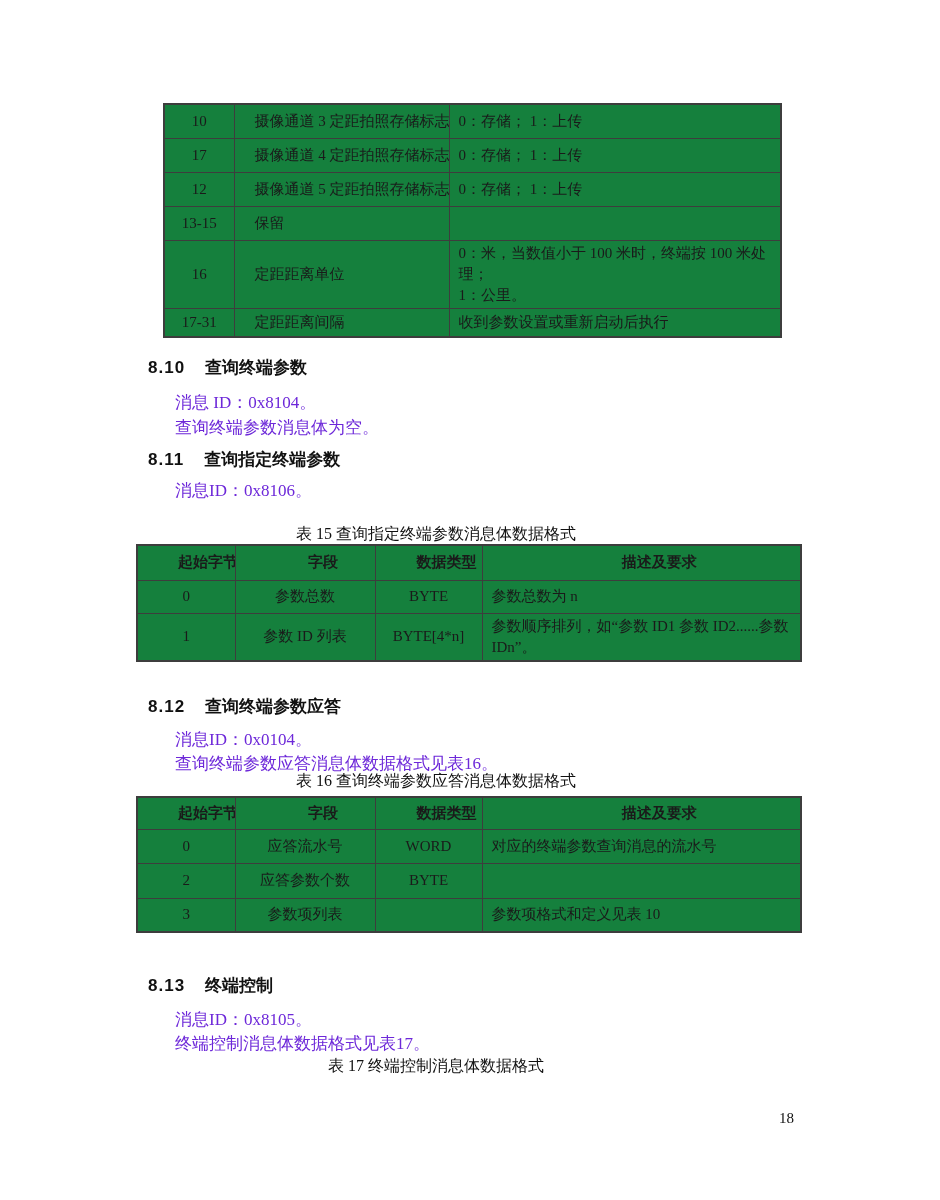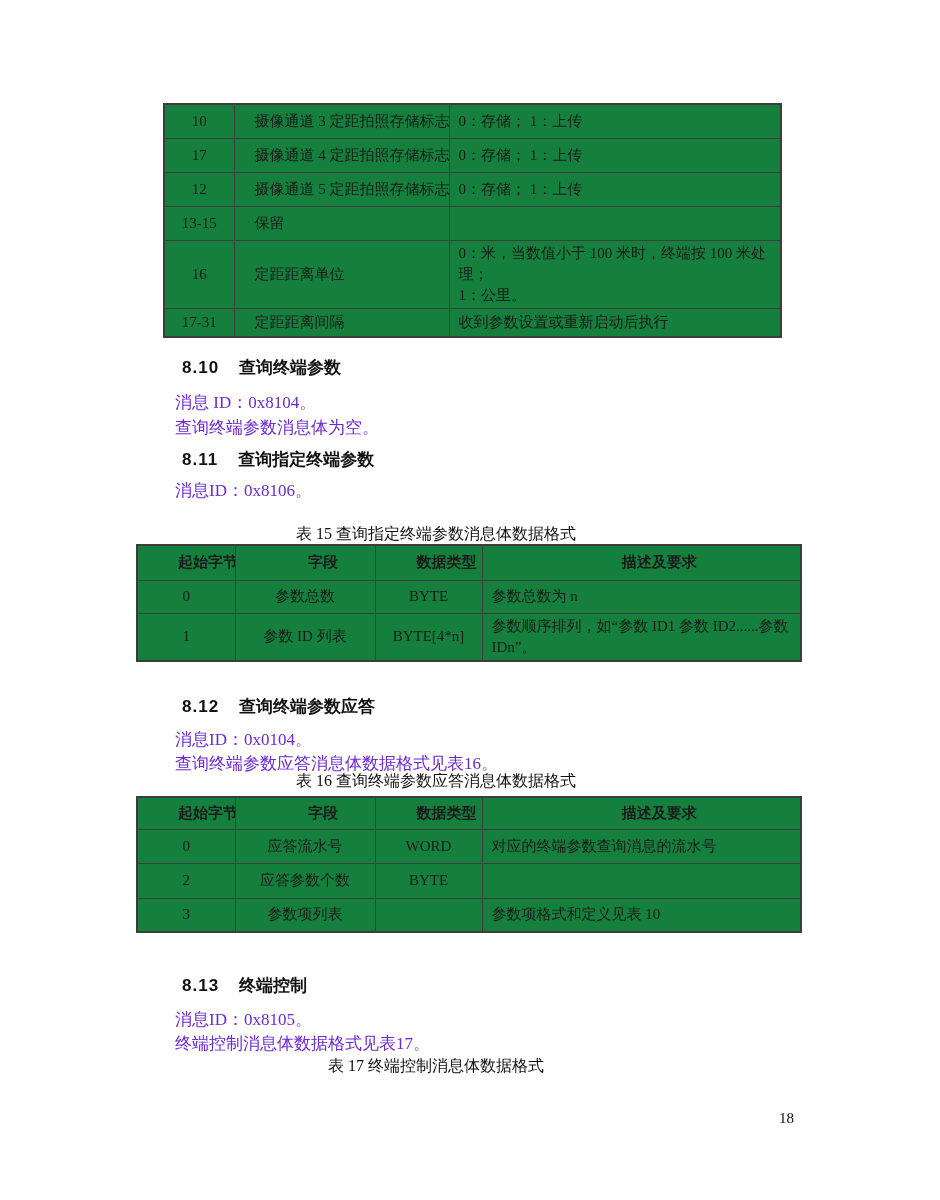--- a/index.html
+++ b/index.html
@@ -33,21 +33,20 @@
     font-weight: bold; text-align: center; font-size: 15px; padding-left: 40px;
   }
   td.wrapcell { white-space: normal; line-height: 21px; }
 
   
   .sec-heading {
     position: absolute; left: 148px;
     font-family: "Liberation Sans", "DejaVu Sans", sans-serif;
     font-weight: bold; font-size: 17px; color: #111;
     white-space: nowrap;
-    margin-left: 34px;
   }
   .sec-heading .sec-num { margin-right: 20px; letter-spacing: 1px; }
   .para {
     position: absolute; left: 175px;
     font-size: 17px; line-height: 25px; color: #6d28d9;
     white-space: nowrap;
   }
   .caption {
     position: absolute; left: 0; width: 872px;
     text-align: center; font-size: 16px; color: #111;

